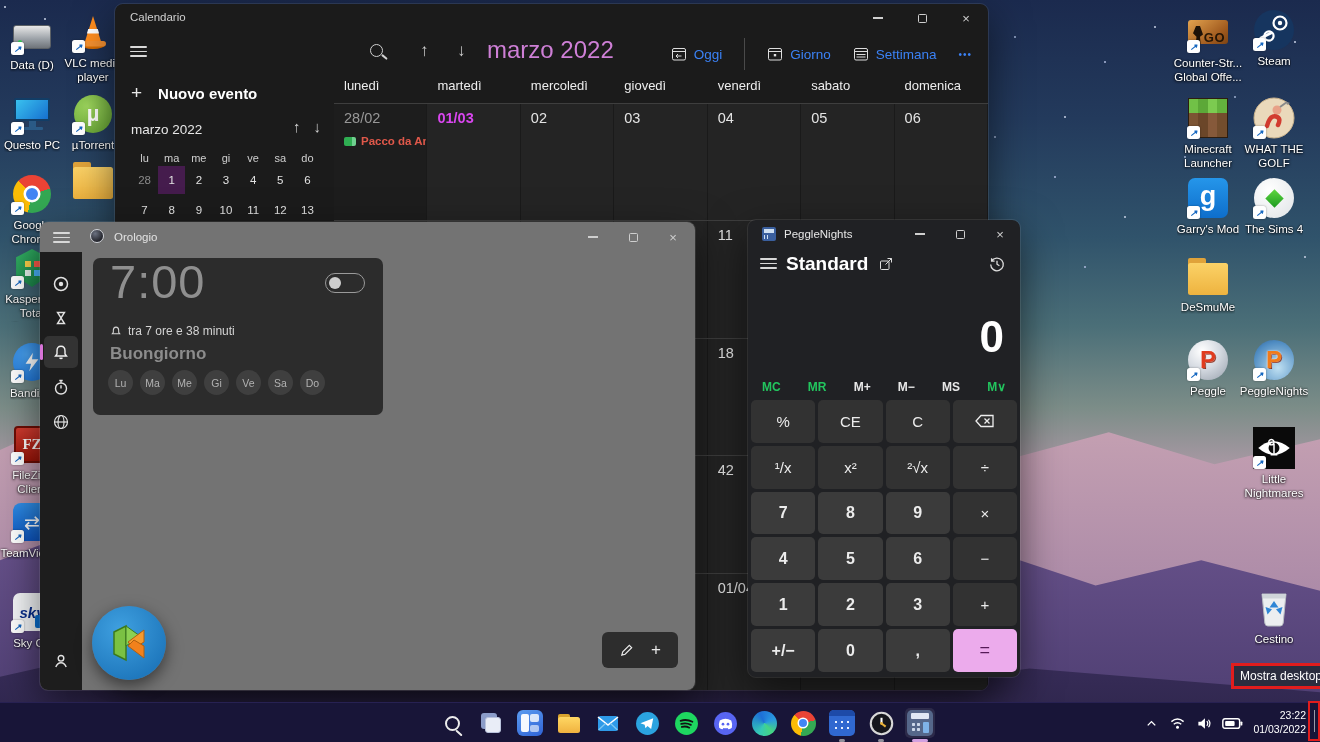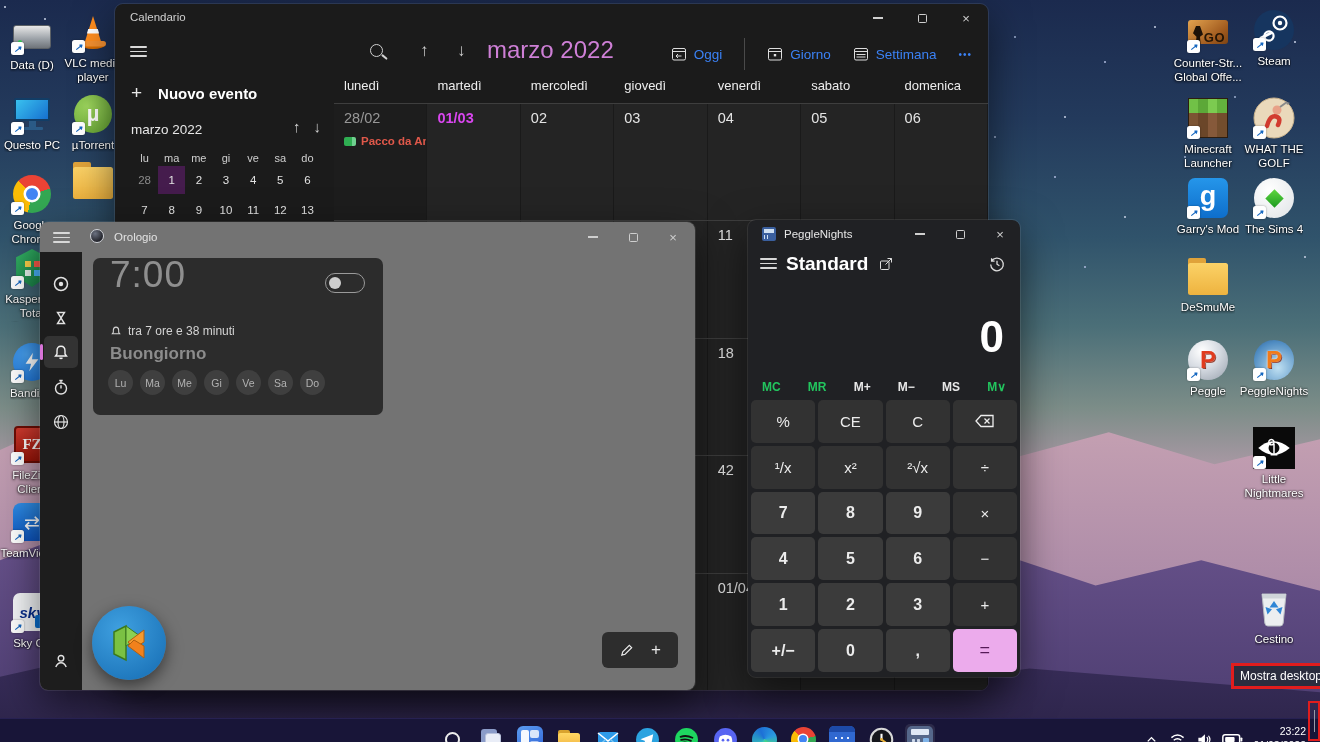--- a/index.html
+++ b/index.html
@@ -124,21 +124,21 @@
 
   
   #clockwin{left:40px;top:222px;width:655px;height:468px;background:#737373;z-index:3;text-decoration:underline;}
   #clockwin .title{position:absolute;left:74px;top:9px;font-size:11.5px;color:#e2e2e2;}
   #clockwin .appdot{position:absolute;left:50px;top:7px;width:14px;height:14px;border-radius:50%;background:radial-gradient(circle at 35% 30%,#6b7180,#23242b 70%);border:1px solid #cfd2d8;}
   #clock-side{position:absolute;left:0;top:30px;bottom:0;width:42px;background:#1d1d1d;}
   .csitem{position:absolute;left:4px;width:34px;height:32px;border-radius:5px;display:flex;align-items:center;justify-content:center;}
   .csitem.sel{background:#333333;}
   .csitem.sel:before{content:"";position:absolute;left:-4px;top:8px;width:3px;height:16px;border-radius:2px;background:#d874d8;}
   #alarm-card{position:absolute;left:53px;top:36px;width:290px;height:157px;border-radius:7px;background:#2c2c2c;}
-  #alarm-time{position:absolute;left:17px;top:-4px;font-size:37px;font-weight:300;color:#8f8f8f;letter-spacing:1px;}
+  #alarm-time{position:absolute;left:17px;top:-4px;font-size:47px;font-weight:300;color:#8f8f8f;letter-spacing:1px;}
   #alarm-toggle{position:absolute;right:18px;top:15px;width:40px;height:20px;border:1px solid #9a9a9a;border-radius:10px;}
   #alarm-toggle i{position:absolute;left:3px;top:3px;width:12px;height:12px;border-radius:50%;background:#cfcfcf;}
   #alarm-sub{position:absolute;left:17px;top:66px;display:flex;align-items:center;gap:6px;color:#d4d4d4;font-size:12px;}
   #alarm-name{position:absolute;left:17px;top:86px;font-size:17px;font-weight:bold;color:#8c8c8c;}
   #chips{position:absolute;left:15px;top:112px;display:flex;gap:7px;}
   .chip{width:25px;height:25px;border-radius:50%;background:#3f3f3f;color:#b2b2b2;font-size:10.5px;display:flex;align-items:center;justify-content:center;}
   #editbar{position:absolute;right:17px;bottom:22px;width:76px;height:36px;background:#2d2d2d;border-radius:6px;display:flex;align-items:center;justify-content:space-evenly;}
   #editbar .plus{color:#e8e8e8;font-size:17px;}
 
   
@@ -157,21 +157,21 @@
   #memrow{position:absolute;left:14px;right:14px;top:160px;display:flex;justify-content:space-between;}
   .mem{font-size:12px;font-weight:600;}
   .mem.on{color:#e8e8e8;}.mem.off{color:#22c55e;}
   #keypad{position:absolute;left:3px;right:3px;top:180px;bottom:5px;display:grid;grid-template-columns:repeat(4,1fr);grid-template-rows:repeat(6,1fr);gap:3px;}
   .key{border:none;border-radius:5px;color:#ececec;font-size:15px;display:flex;align-items:center;justify-content:center;padding:0;}
   .k-fn{background:#323232;}
   .k-num{background:#3b3b3b;font-weight:600;font-size:16px;}
   .k-eq{background:#ecabec;color:#551a57;font-size:18px;}
 
   
-  #taskbar{position:absolute;left:0;right:0;bottom:0;height:24px;background:#181538;border-top:1px solid #272152;z-index:7;}
+  #taskbar{position:absolute;left:0;right:0;bottom:0;height:40px;background:#181538;border-top:1px solid #272152;z-index:7;}
   #tb-icons{position:absolute;left:398px;top:0;height:40px;display:flex;align-items:center;gap:9px;}
   .tb-btn{position:relative;width:30px;height:30px;border-radius:5px;display:flex;align-items:center;justify-content:center;}
   .tb-btn.tb-active{background:rgba(255,255,255,.09);}
   .ind{position:absolute;bottom:-4px;left:50%;transform:translateX(-50%);height:3px;border-radius:2px;}
   .ind.running{width:6px;background:#8f8f9a;}
   .ind.active{width:16px;background:#d2a0e0;}
   .t{width:26px;height:26px;display:flex;align-items:center;justify-content:center;position:relative;}
   .t.start{display:grid;grid-template-columns:11px 11px;grid-template-rows:11px 11px;gap:2px;}
   .t.start i{background:linear-gradient(160deg,#4db2f7,#2a86e8);border-radius:1px;}
   .t.search .lens{width:15px;height:15px;border:2px solid #ececec;border-radius:50%;}

